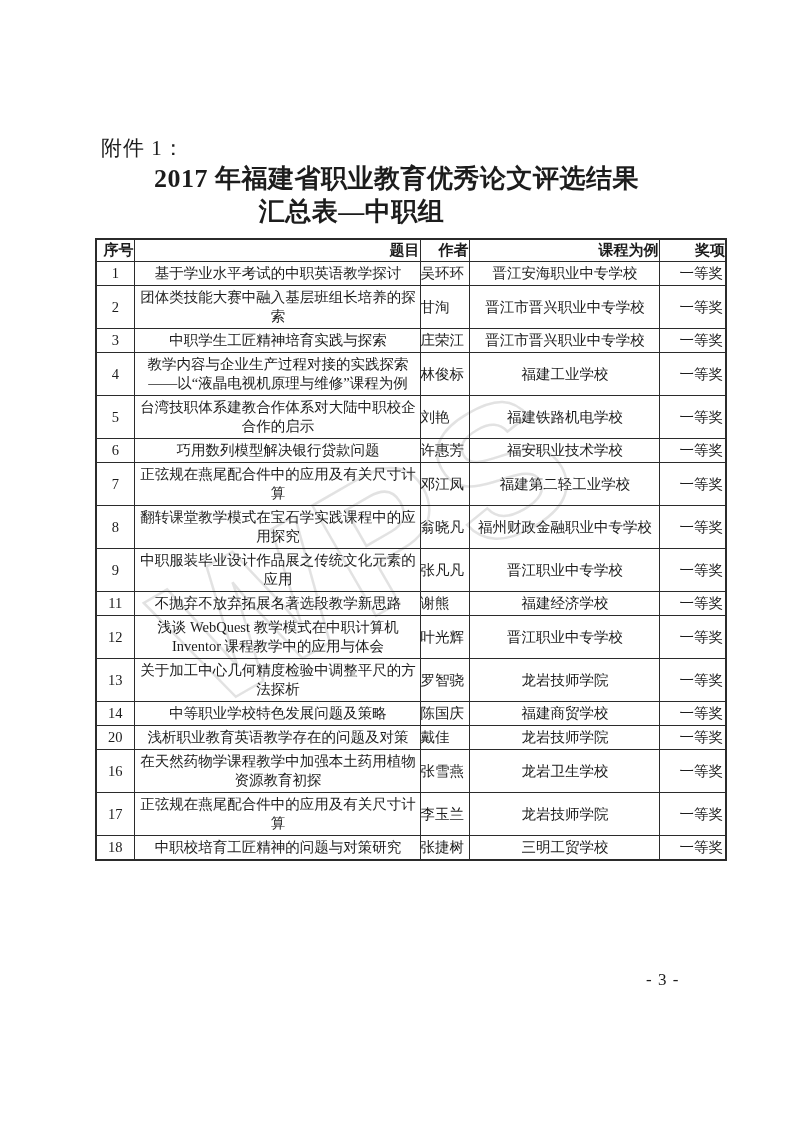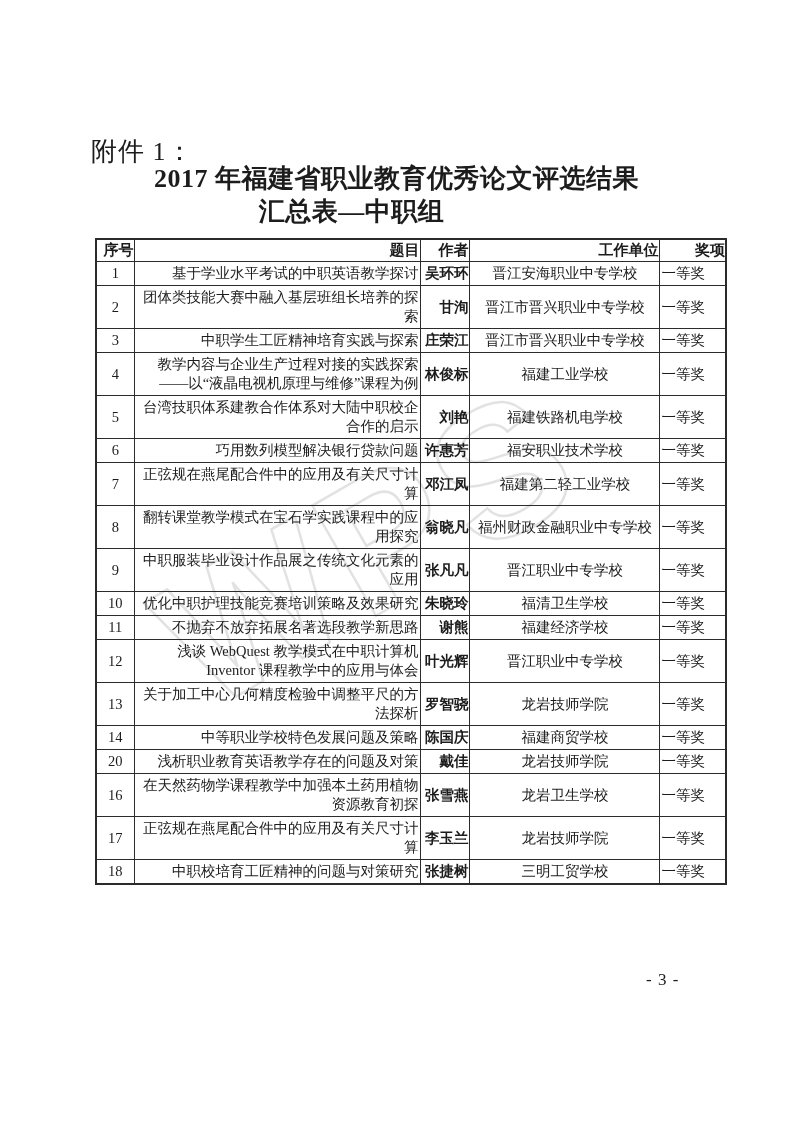--- a/index.html
+++ b/index.html
@@ -10,22 +10,22 @@
     overflow:hidden;
     font-family:"Liberation Serif","DejaVu Serif",serif;
     color:#1c1c1c;
   }
   .watermark {
     position:absolute; left:40px; top:330px;
     width:660px; height:440px;
     pointer-events:none;
   }
   .attachment {
-    position:absolute; left:91px; top:134px;
-    font-size:26px; letter-spacing:1px;
+    position:absolute; left:101px; top:134px;
+    font-size:21px; letter-spacing:1px;
   }
   .doc-title {
     position:absolute; left:0; top:162px; width:100%;
     text-align:center; font-weight:bold;
     font-size:26px; line-height:33px;
     letter-spacing:0.5px;
   }
   .doc-title .t2 { transform:translateX(-45px); }
   table.results {
     position:absolute; left:95px; top:238px;
@@ -38,24 +38,24 @@
     font-size:14.5px; line-height:19px;
     vertical-align:middle;
     overflow:hidden;
   }
   .results th {
     font-size:15px; font-weight:bold;
     text-align:right; padding:1px 0;
   }
   .results td { padding:2px 2px; }
   .c-no    { text-align:center; }
-  .c-title { text-align:right; padding-left:3px !important; padding-right:1px !important; }
-  .c-author{ text-align:right; padding:2px 0 !important;font-weight:bold; }
+  .c-title { text-align:center; padding-left:3px !important; padding-right:1px !important; }
+  .c-author{ text-align:left; padding:2px 0 !important; }
   .c-org   { text-align:center; padding-left:4px !important; }
-  .c-award { text-align:left; }
+  .c-award { text-align:right; }
   .page-number {
     position:absolute; left:646px; top:970px;
     font-size:17px; letter-spacing:1px;
   }
 </style>
 </head>
 <body>
 
 <svg class="watermark" viewBox="0 0 660 440" xmlns="http://www.w3.org/2000/svg">
   <text x="330" y="280" text-anchor="middle" font-family="Liberation Sans, sans-serif" font-size="185" font-weight="bold" letter-spacing="8" fill="none" stroke="#cccccc" stroke-width="2.5" opacity="0.55" transform="rotate(-30 330 220)">WPS</text>
@@ -74,21 +74,21 @@
       <col style="width:286px">
       <col style="width:49px">
       <col style="width:190px">
       <col style="width:67px">
   </colgroup>
   <thead>
     <tr>
       <th>序号</th>
       <th>题目</th>
       <th>作者</th>
-      <th>工作单位</th>
+      <th>课程为例</th>
       <th>奖项</th>
     </tr>
   </thead>
   <tbody>
     <tr>
       <td class="c-no">1</td>
       <td class="c-title">基于学业水平考试的中职英语教学探讨</td>
       <td class="c-author">吴环环</td>
       <td class="c-org">晋江安海职业中专学校</td>
       <td class="c-award">一等奖</td>
@@ -143,27 +143,20 @@
       <td class="c-award">一等奖</td>
     </tr>
     <tr>
       <td class="c-no">9</td>
       <td class="c-title">中职服装毕业设计作品展之传统文化元素的应用</td>
       <td class="c-author">张凡凡</td>
       <td class="c-org">晋江职业中专学校</td>
       <td class="c-award">一等奖</td>
     </tr>
     <tr>
-      <td class="c-no">10</td>
-      <td class="c-title">优化中职护理技能竞赛培训策略及效果研究</td>
-      <td class="c-author">朱晓玲</td>
-      <td class="c-org">福清卫生学校</td>
-      <td class="c-award">一等奖</td>
-    </tr>
-    <tr>
       <td class="c-no">11</td>
       <td class="c-title">不抛弃不放弃拓展名著选段教学新思路</td>
       <td class="c-author">谢熊</td>
       <td class="c-org">福建经济学校</td>
       <td class="c-award">一等奖</td>
     </tr>
     <tr>
       <td class="c-no">12</td>
       <td class="c-title">浅谈 WebQuest 教学模式在中职计算机 Inventor 课程教学中的应用与体会</td>
       <td class="c-author">叶光辉</td>

